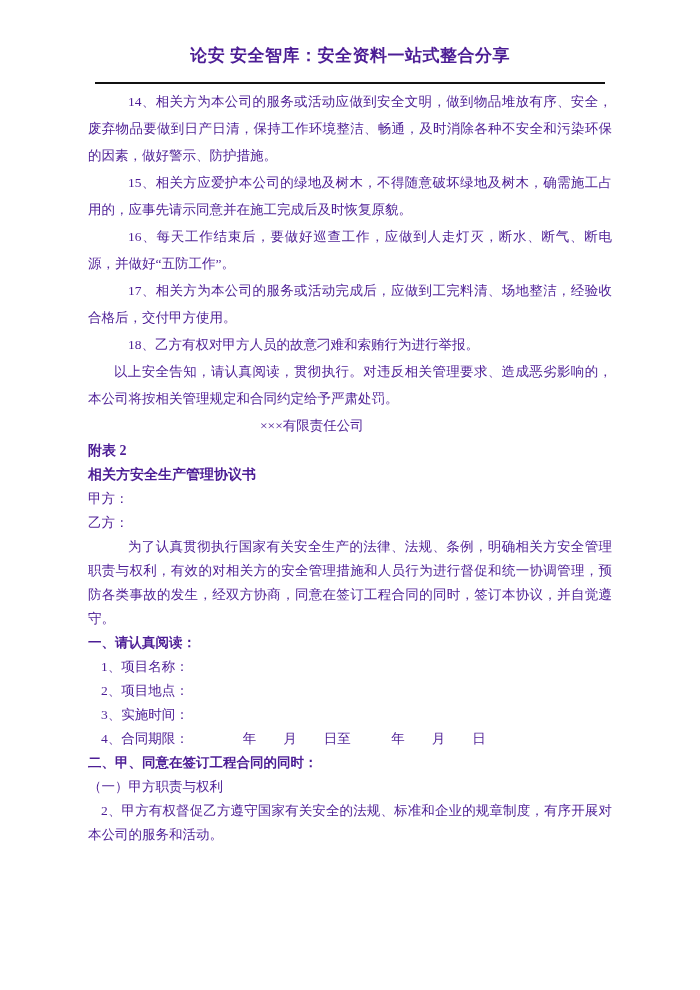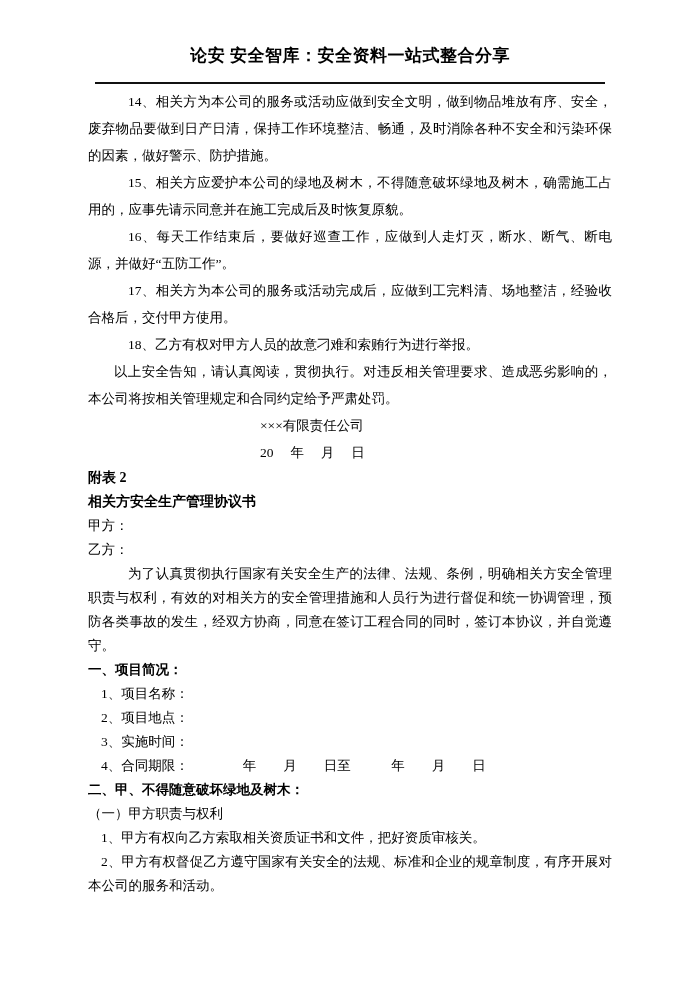--- a/index.html
+++ b/index.html
@@ -5,21 +5,21 @@
   html, body {
     margin: 0;
     padding: 0;
     background: #ffffff;
   }
   .page {
     width: 700px;
     height: 924px;
     background: #ffffff;
     overflow: hidden;
-    color: #000000;
+    color: #4c1d95;
     font-family: "Liberation Serif", "DejaVu Serif", serif;
   }
   .doc-header {
     padding-top: 46px;
   }
   .site-title {
     text-align: center;
     font-weight: bold;
     font-size: 17px;
     line-height: 20px;
@@ -71,36 +71,34 @@
   <main class="content">
 
     <section>
       <p class="u just ind40">14、相关方为本公司的服务或活动应做到安全文明，做到物品堆放有序、安全，废弃物品要做到日产日清，保持工作环境整洁、畅通，及时消除各种不安全和污染环保的因素，做好警示、防护措施。</p>
       <p class="u just ind40">15、相关方应爱护本公司的绿地及树木，不得随意破坏绿地及树木，确需施工占用的，应事先请示同意并在施工完成后及时恢复原貌。</p>
       <p class="u just ind40">16、每天工作结束后，要做好巡查工作，应做到人走灯灭，断水、断气、断电源，并做好“五防工作”。</p>
       <p class="u just ind40">17、相关方为本公司的服务或活动完成后，应做到工完料清、场地整洁，经验收合格后，交付甲方使用。</p>
       <p class="u just ind40">18、乙方有权对甲方人员的故意刁难和索贿行为进行举报。</p>
       <p class="u just ind26">以上安全告知，请认真阅读，贯彻执行。对违反相关管理要求、造成恶劣影响的，本公司将按相关管理规定和合同约定给予严肃处罚。</p>
       <p class="u sig">×××有限责任公司</p>
-      <p class="u sig">20　 年　 月　 日</p>
     </section>
 
     <section>
       <p class="l bold appendix-label">附表 2</p>
       <p class="l bold title">相关方安全生产管理协议书</p>
       <p class="l">甲方：</p>
       <p class="l">乙方：</p>
       <p class="l just ind40">为了认真贯彻执行国家有关安全生产的法律、法规、条例，明确相关方安全管理职责与权利，有效的对相关方的安全管理措施和人员行为进行督促和统一协调管理，预防各类事故的发生，经双方协商，同意在签订工程合同的同时，签订本协议，并自觉遵守。</p>
 
-      <p class="l bold">一、项目简况：</p>
+      <p class="l bold">一、请认真阅读：</p>
       <p class="l ind13">1、项目名称：</p>
       <p class="l ind13">2、项目地点：</p>
       <p class="l ind13">3、实施时间：</p>
       <p class="l ind13">4、合同期限：　　　　年　　月　　日至　　　年　　月　　日</p>
 
-      <p class="l bold">二、甲、不得随意破坏绿地及树木：</p>
+      <p class="l bold">二、甲、同意在签订工程合同的同时：</p>
       <p class="l">（一）甲方职责与权利</p>
-      <p class="l just ind13">1、甲方有权向乙方索取相关资质证书和文件，把好资质审核关。</p>
       <p class="l just ind13">2、甲方有权督促乙方遵守国家有关安全的法规、标准和企业的规章制度，有序开展对本公司的服务和活动。</p>
     </section>
 
   </main>
 </div>
 
 </body></html>

